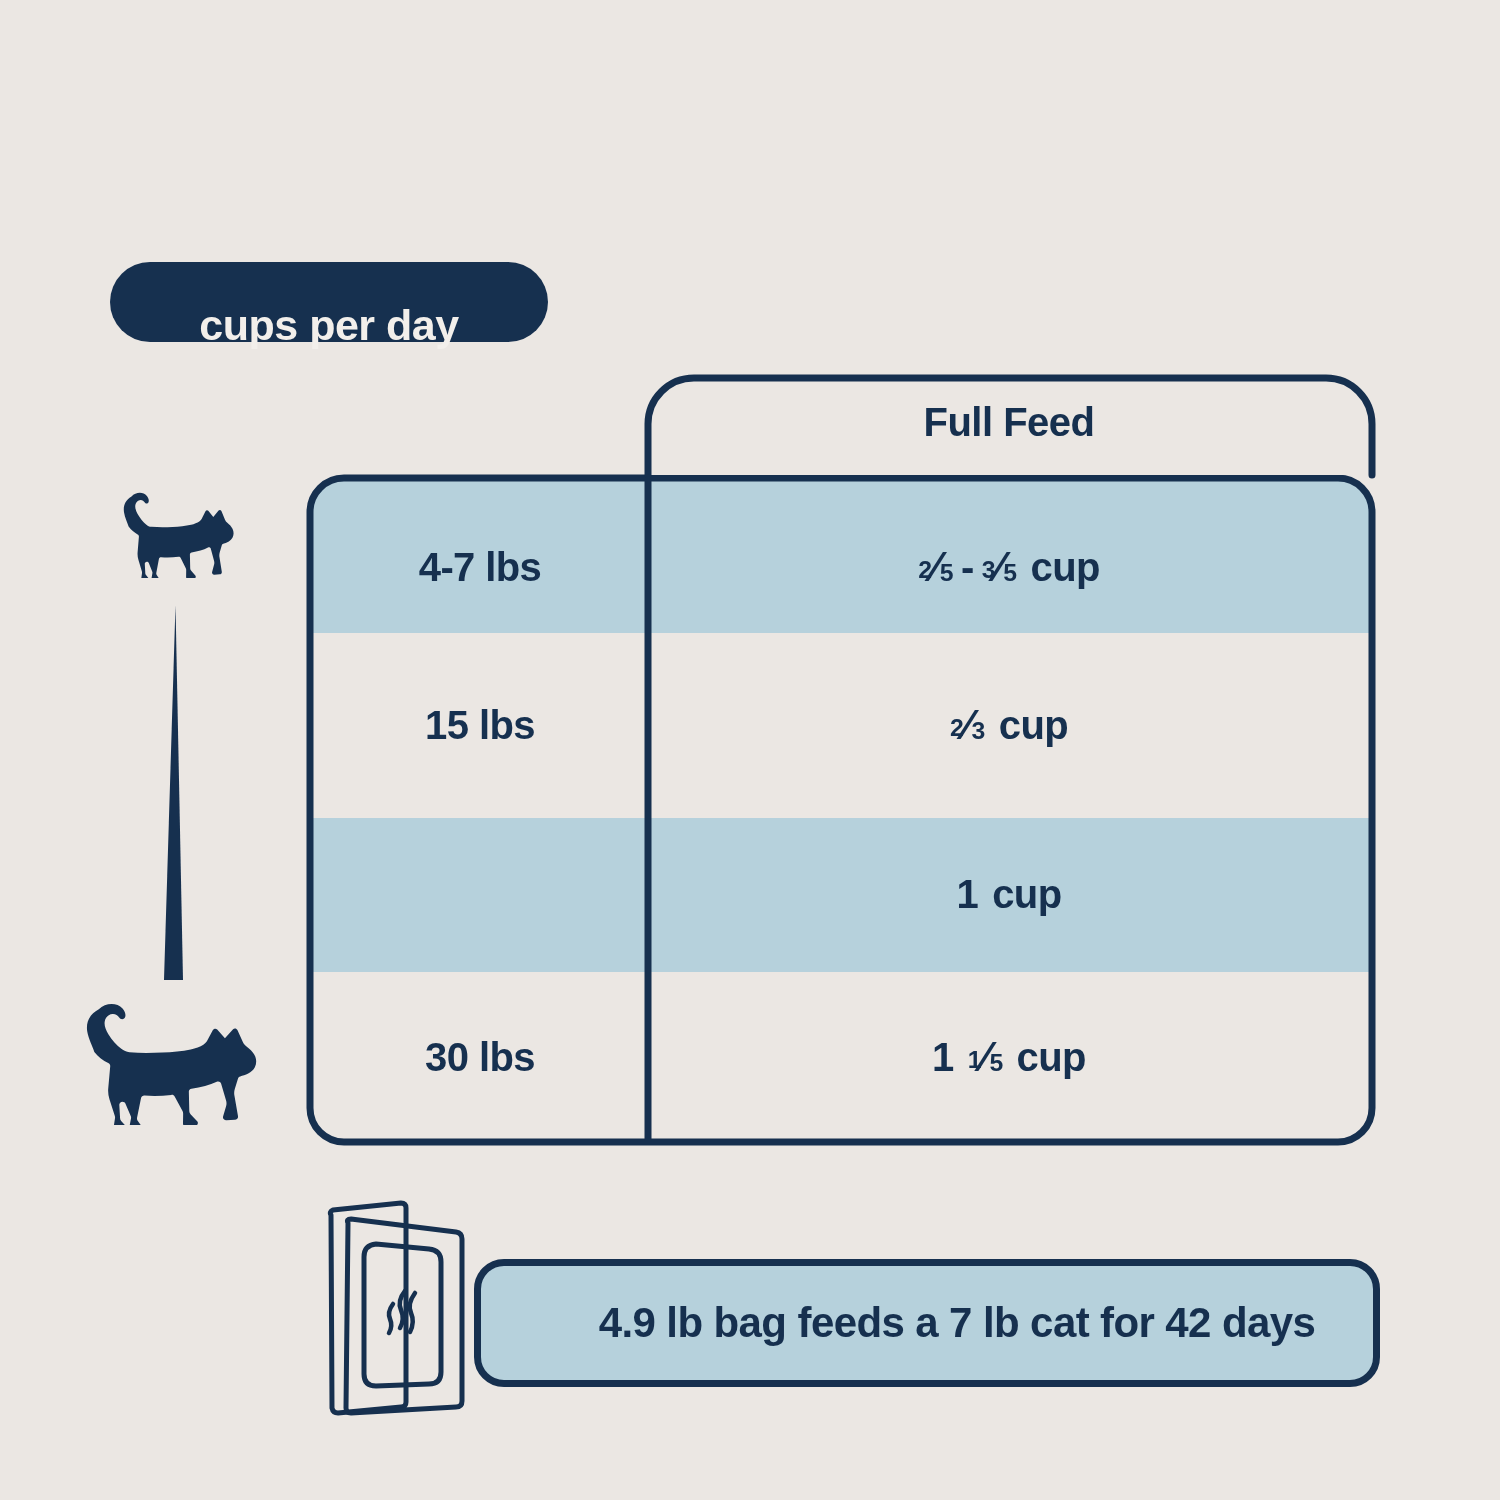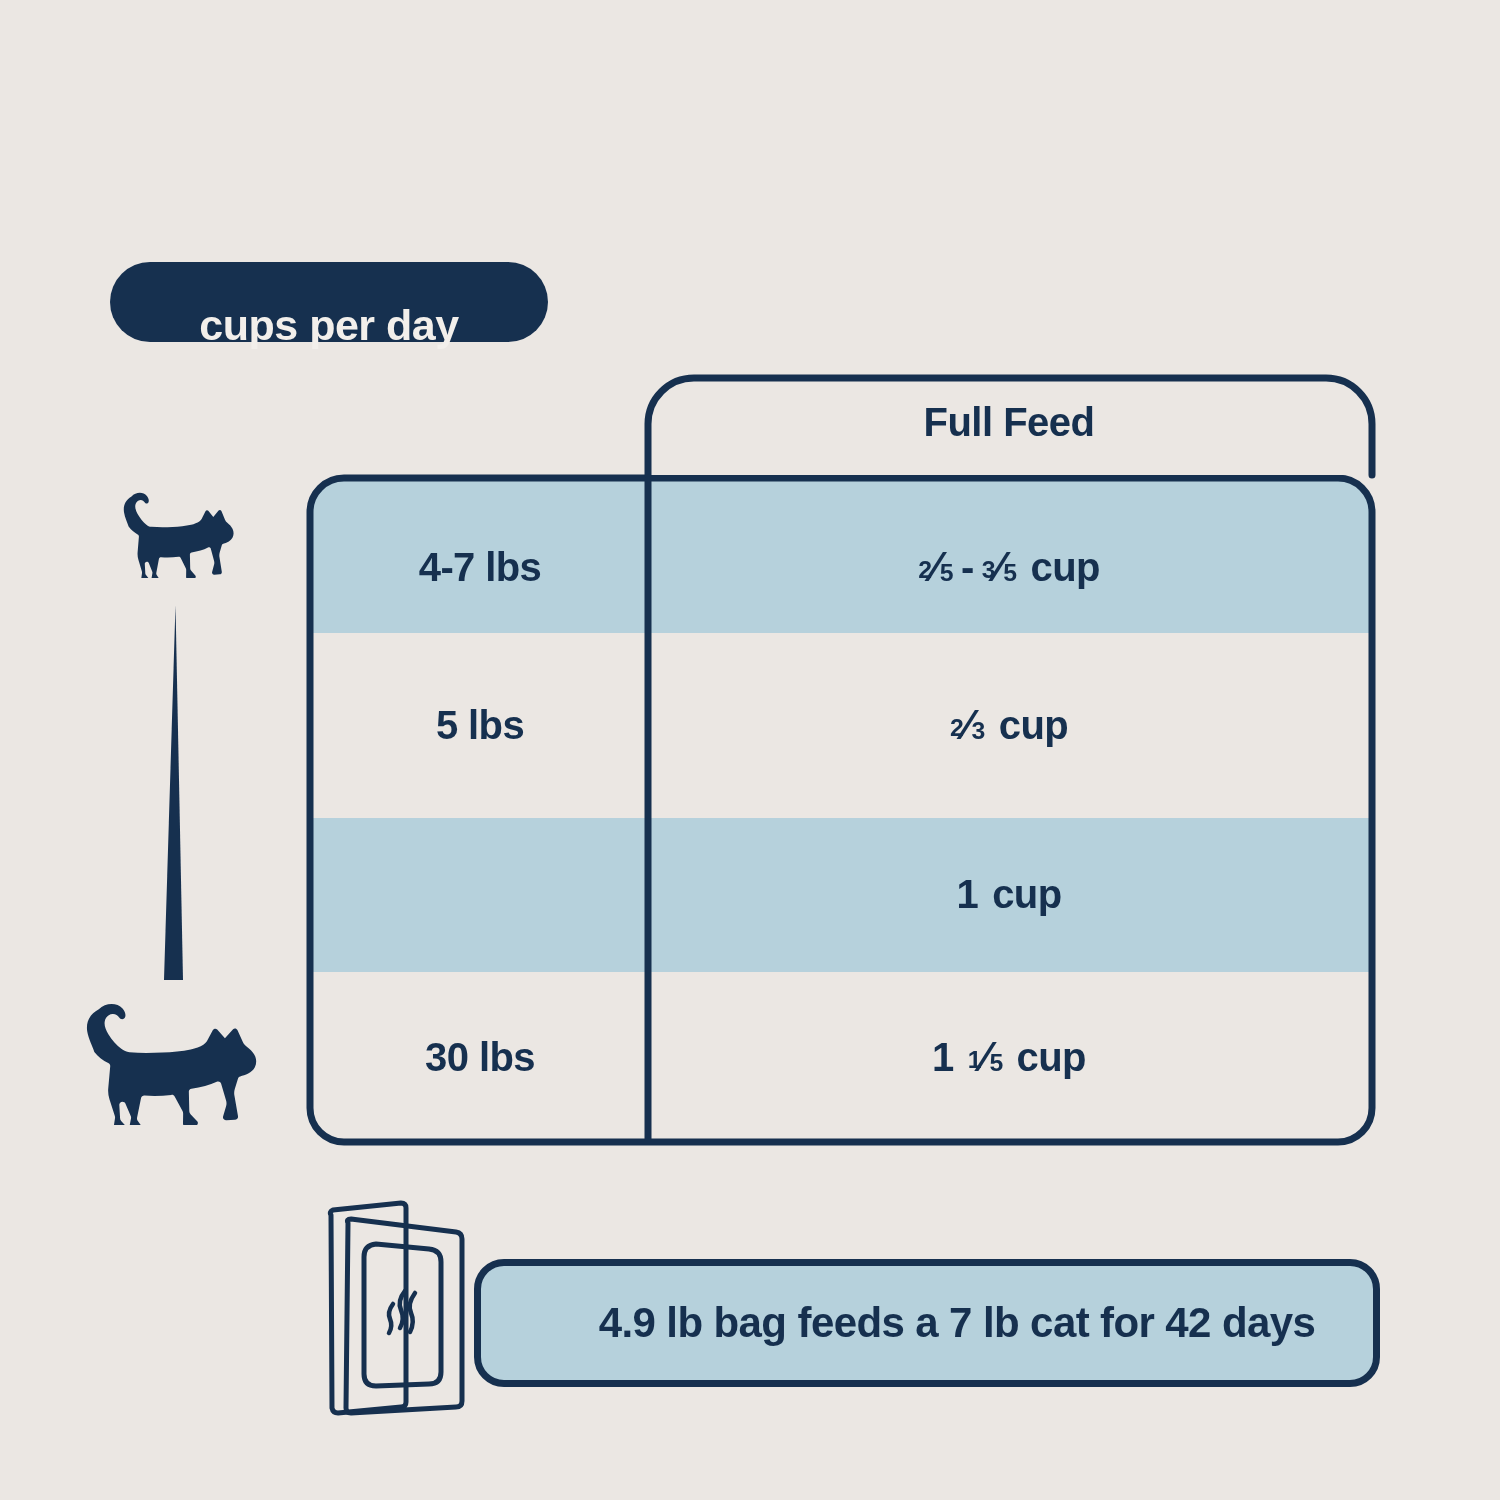--- a/index.html
+++ b/index.html
@@ -250,21 +250,21 @@
       <span style="padding:0 8px;">-</span>
       <span class="frac">
           <sup>3</sup>
           <span class="slash">⁄</span>
           <sub>5</sub>
         </span>
       <span style="padding-left:14px;">cup</span>
     </div>
 
     <div class="cell cell-weight r1">
-      <span>5 lbs</span>
+      <span>15 lbs</span>
     </div>
     <div class="cell cell-amount r1">
       <span class="frac">
           <sup>2</sup>
           <span class="slash">⁄</span>
           <sub>3</sub>
         </span>
       <span style="padding-left:14px;">cup</span>
     </div>
 

